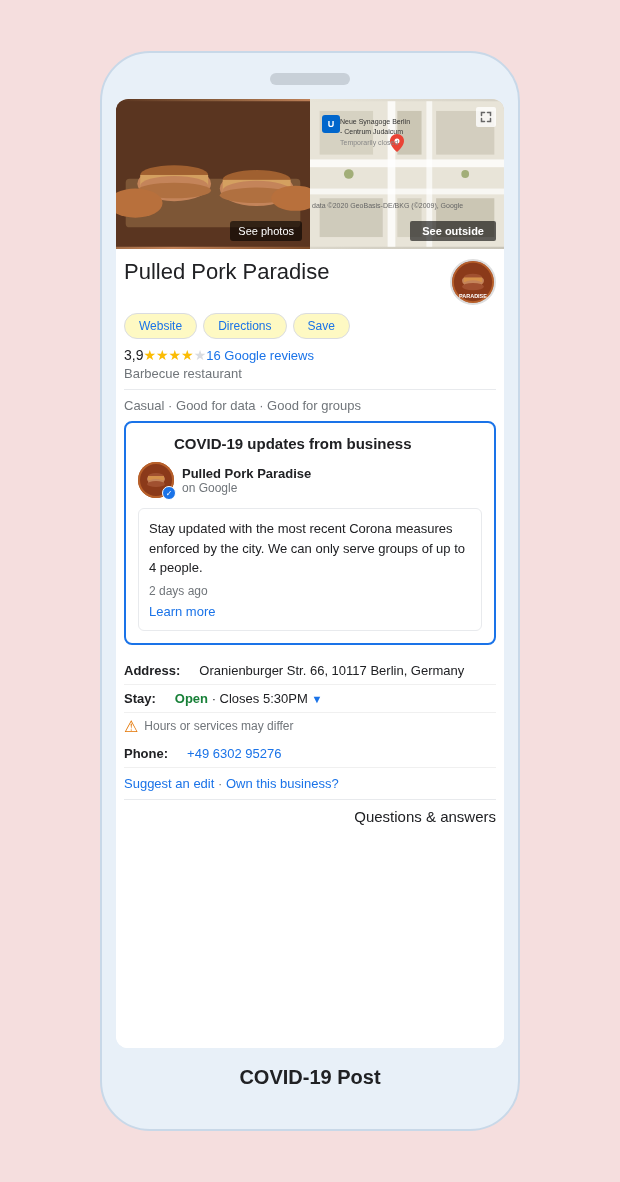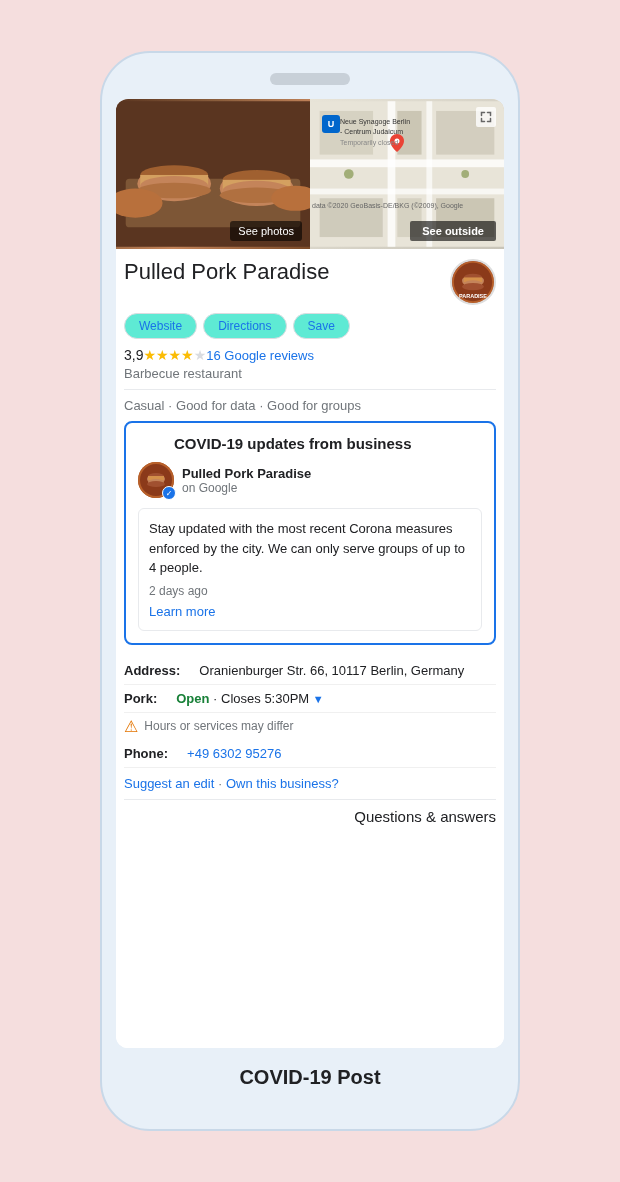--- a/index.html
+++ b/index.html
@@ -184,21 +184,21 @@
       overflow: hidden;
       flex-shrink: 0;
     }
     .action-buttons {
       display: flex;
       gap: 6px;
       margin-bottom: 8px;
     }
     .action-btn {
       border: 1px solid #dadce0;
-      background: #5eead4;
+      background: #fef9c3;
       border-radius: 20px;
       padding: 5px 14px;
       font-size: 12px;
       color: #1a73e8;
       cursor: pointer;
     }
     .rating-row {
       display: flex;
       align-items: center;
       margin-bottom: 3px;
@@ -528,21 +528,21 @@
             <a class="learn-more-link">Learn more</a>
           </div>
         </div>
 
         <div class="info-row">
           <span class="info-label">Address:</span>
           <span class="info-value">Oranienburger Str. 66, 10117 Berlin, Germany</span>
         </div>
 
         <div class="info-row">
-          <span class="info-label">Pork:</span>
+          <span class="info-label">Stay:</span>
           <span>
             <span class="info-green">Open</span>
             <span class="info-value">· Closes 5:30PM</span>
             <span style="cursor:pointer;color:#1a73e8;font-size:11px;"> ▼</span>
           </span>
         </div>
 
         <div class="info-warning">
           <span class="warning-icon">⚠</span>
           <span>Hours or services may differ</span>

